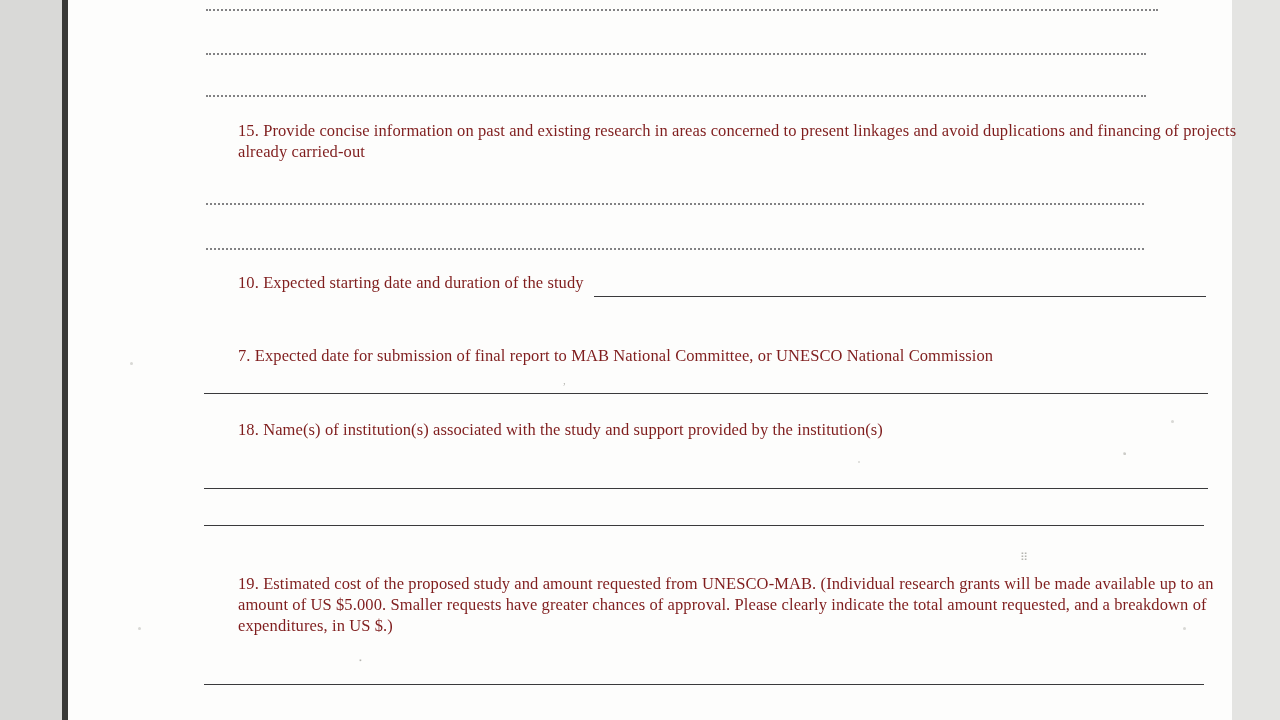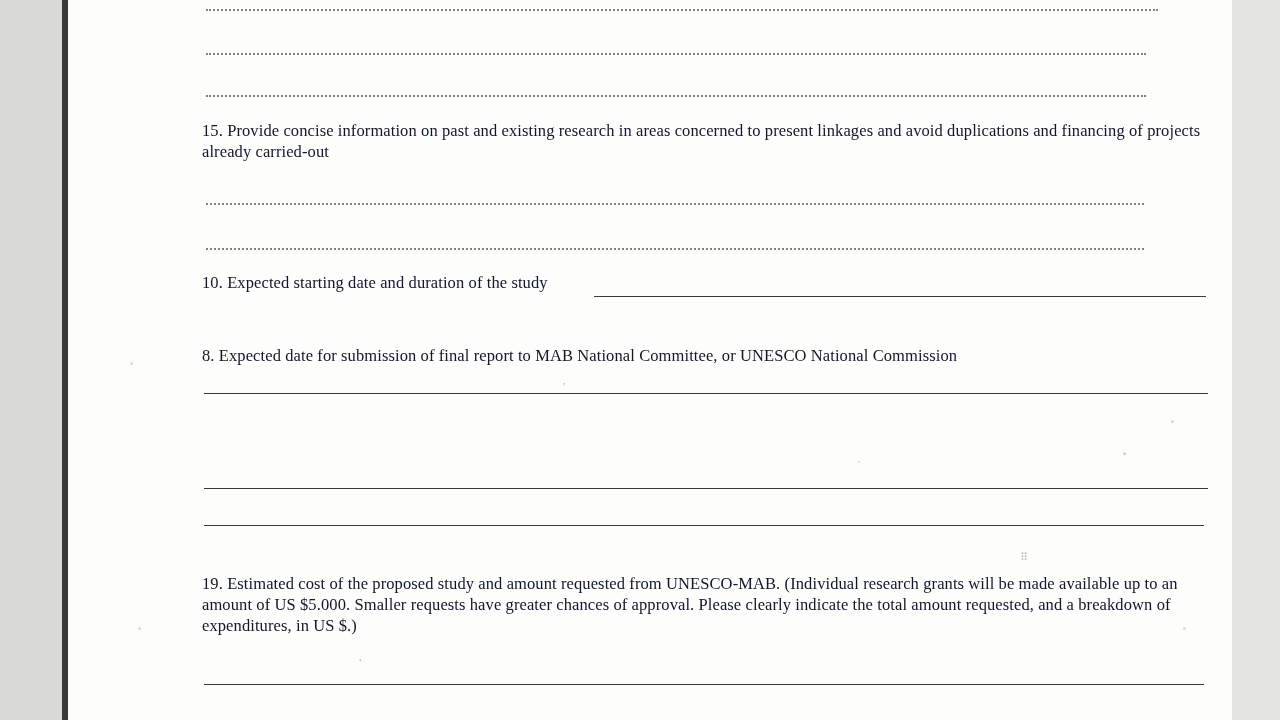--- a/index.html
+++ b/index.html
@@ -51,22 +51,23 @@
     position: absolute;
     left: 0; top: 0;
     width: 1164px; height: 720px;
   }
 
   .q {
     position: absolute;
     font-size: 16.5px;
     line-height: 21px;
     letter-spacing: 0.1px;
-    color: #0f172a;
+    color: #7f1d1d;
     width: 1010px;
+    margin-left: 36px;
   }
 
   
   .dotline {
     position: absolute;
     height: 3px;
     border-bottom: 2px dotted #6d6d70;
     opacity: 0.85;
   }
   
@@ -108,23 +109,24 @@
       <div class="dotline" style="left:138px; top:92px; width:940px;"></div>
 
       <div class="q" style="left:134px; top:120px; width:1010px;">15. Provide concise information on past and existing research in areas concerned to present linkages and avoid duplications and financing of projects already carried-out</div>
 
       <div class="dotline" style="left:138px; top:200px; width:938px;"></div>
       <div class="dotline" style="left:138px; top:245px; width:938px;"></div>
 
       <div class="q" style="left:134px; top:272px; width:1010px;">10. Expected starting date and duration of the study</div>
       <div class="solidline" style="left:526px; top:296px; width:612px;"></div>
 
-      <div class="q" style="left:134px; top:345px; width:1010px;">8. Expected date for submission of final report to MAB National Committee, or UNESCO National Commission</div>
+      <div class="q" style="left:134px; top:345px; width:1010px;">7. Expected date for submission of final report to MAB National Committee, or UNESCO National Commission</div>
       <div class="solidline" style="left:136px; top:393px; width:1004px;"></div>
 
+      <div class="q" style="left:134px; top:419px; width:1010px;">18. Name(s) of institution(s) associated with the study and support provided by the institution(s)</div>
       <div class="solidline" style="left:136px; top:488px; width:1004px;"></div>
       <div class="solidline" style="left:136px; top:525px; width:1000px;"></div>
 
       <div class="q" style="left:134px; top:573px; width:1012px;">19. Estimated cost of the proposed study and amount requested from UNESCO-MAB. (Individual research grants will be made available up to an amount of US $5.000. Smaller requests have greater chances of approval. Please clearly indicate the total amount requested, and a breakdown of expenditures, in US $.)</div>
       <div class="solidline" style="left:136px; top:684px; width:1000px;"></div>
 
       <div class="speck" style="left:62px;  top:362px; width:3px; height:3px;"></div>
       <div class="speck" style="left:1103px; top:420px; width:3px; height:3px;"></div>
       <div class="speck" style="left:1055px; top:452px; width:3px; height:3px;"></div>
       <div class="speck" style="left:1056px; top:453px; width:2px; height:2px;"></div>

